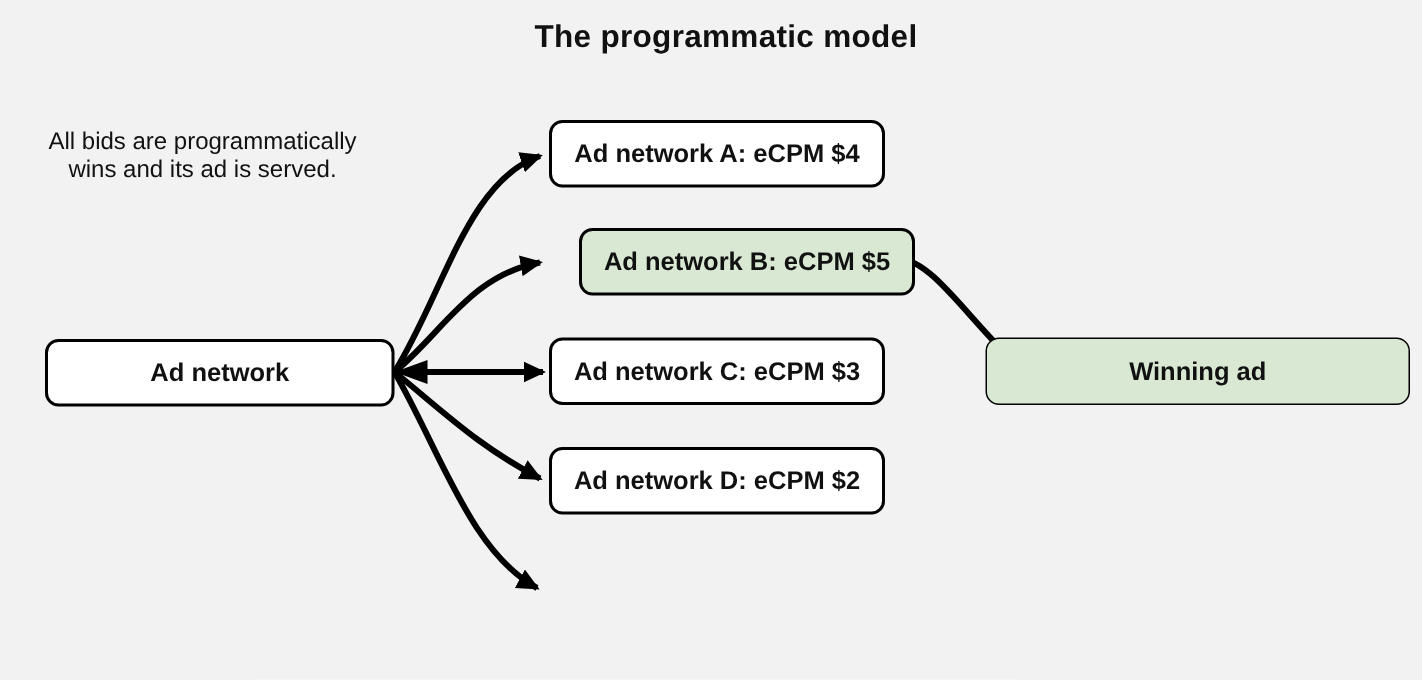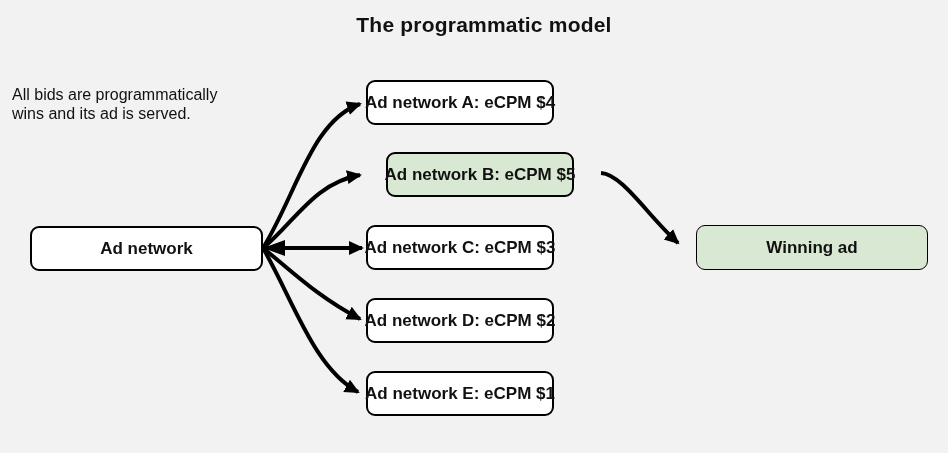--- a/index.html
+++ b/index.html
@@ -22,21 +22,21 @@
     font-size: 21px;
     font-weight: 700;
     letter-spacing: 0.2px;
     color: var(--text, #111111);
   }
   .desc {
     position: absolute;
     top: 85px;
     left: 12px;
     width: 246px;
-    text-align: left;
+    text-align: center;
     font-size: 16px;
     line-height: 19px;
     color: var(--text, #111111);
   }
   .arrows {
     position: absolute;
     left: 0;
     top: 0;
     width: 948px;
     height: 453px;
@@ -61,27 +61,27 @@
     display: flex;
     align-items: center;
     justify-content: center;
     font-weight: 700;
     font-size: 17px;
     color: var(--text, #111111);
     white-space: nowrap;
   }
   .node.highlight { background: var(--highlight_fill, #d9e8d2); }
   .ad-request { left: 30px;  top: 226px; width: 233px; }
-  .net        { left: 366px; width: 188px; }
+  .net        { left: 366px; width: 224px; }
   .net-a { top: 80px; }
   .net-b { top: 152px; margin-left: 20px; }
   .net-c { top: 225px; }
   .net-d { top: 298px; text-align: right; }
   .net-e { top: 371px; }
-  .winning { left: 696px; top: 225px; width: 232px; border-width: 1.5px; align-items: center; }
+  .winning { left: 657px; top: 225px; width: 283px; border-width: 1.5px; align-items: center; }
 </style>
 </head>
 <body>
 
 <div class="stage">
 
   <svg class="arrows" viewBox="0 0 948 453" xmlns="http://www.w3.org/2000/svg">
     <defs>
       <marker id="ah" markerUnits="userSpaceOnUse" markerWidth="20" markerHeight="18" refX="13" refY="8" orient="auto">
         <path d="M0,1 L15,8 L0,15 Z"></path>
@@ -112,21 +112,18 @@
   </div>
   <div class="node net net-b highlight">
     <span>Ad network B: eCPM $5</span>
   </div>
   <div class="node net net-c">
     <span>Ad network C: eCPM $3</span>
   </div>
   <div class="node net net-d">
     <span>Ad network D: eCPM $2</span>
   </div>
-  <div class="node net net-e">
-    <span>Ad network E: eCPM $1</span>
-  </div>
 
   <div class="node winning highlight">
     <span>Winning ad</span>
   </div>
 
 </div>
 
 </body></html>

